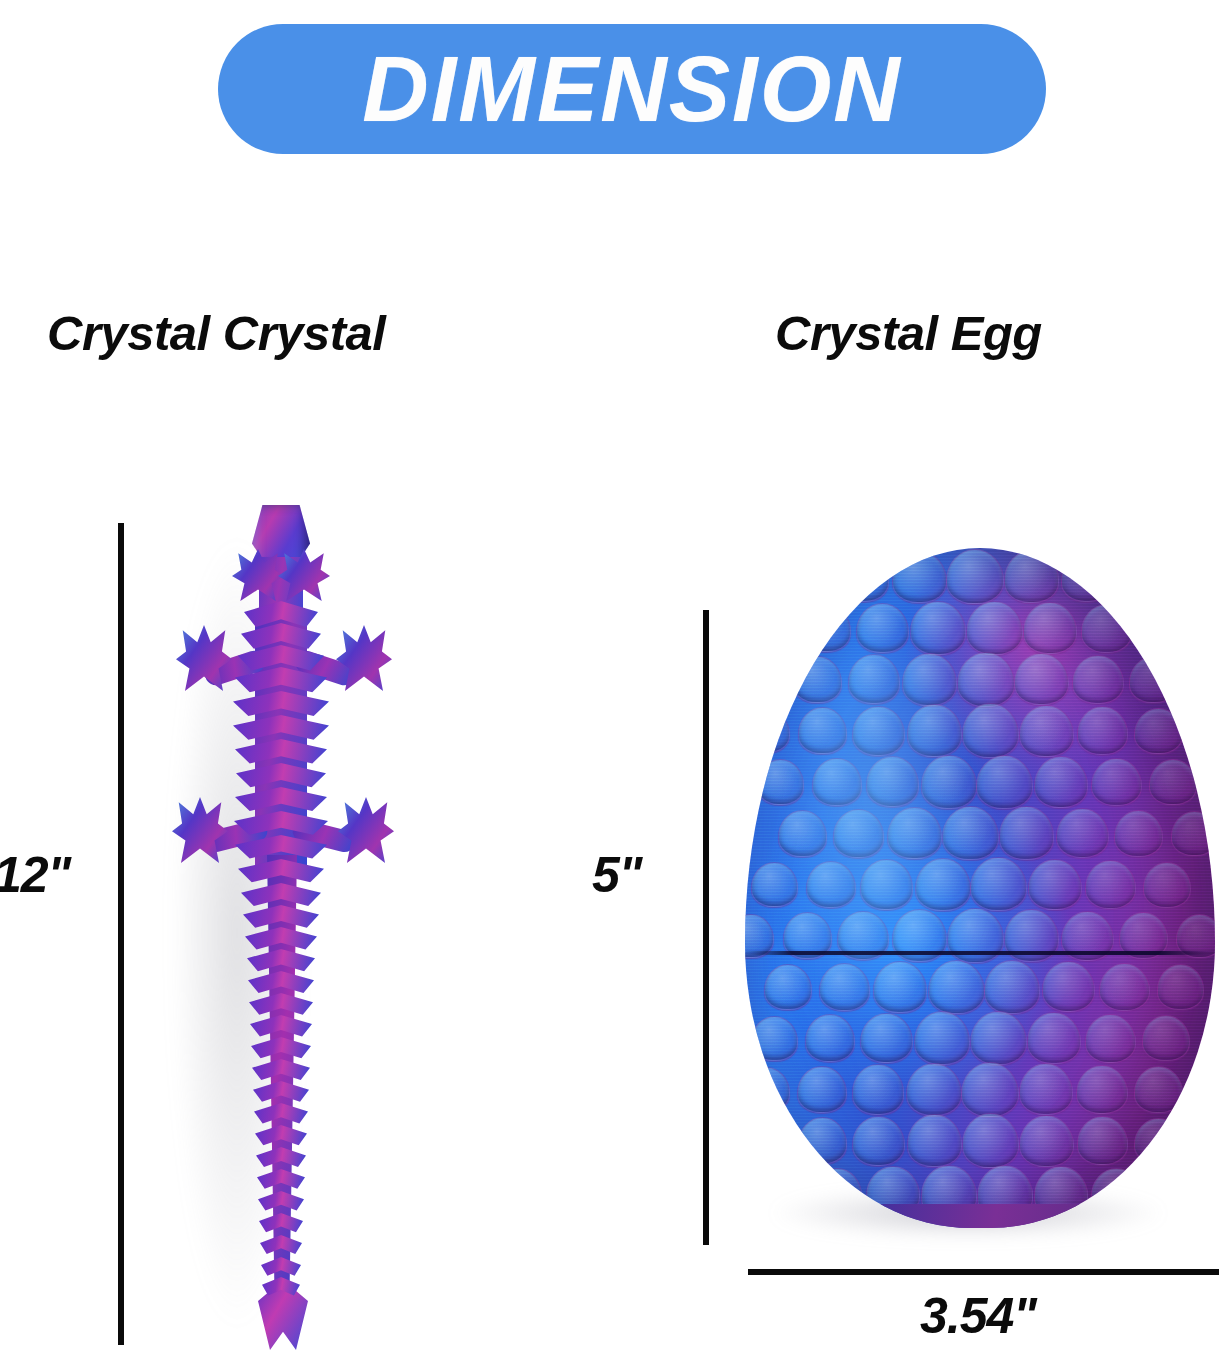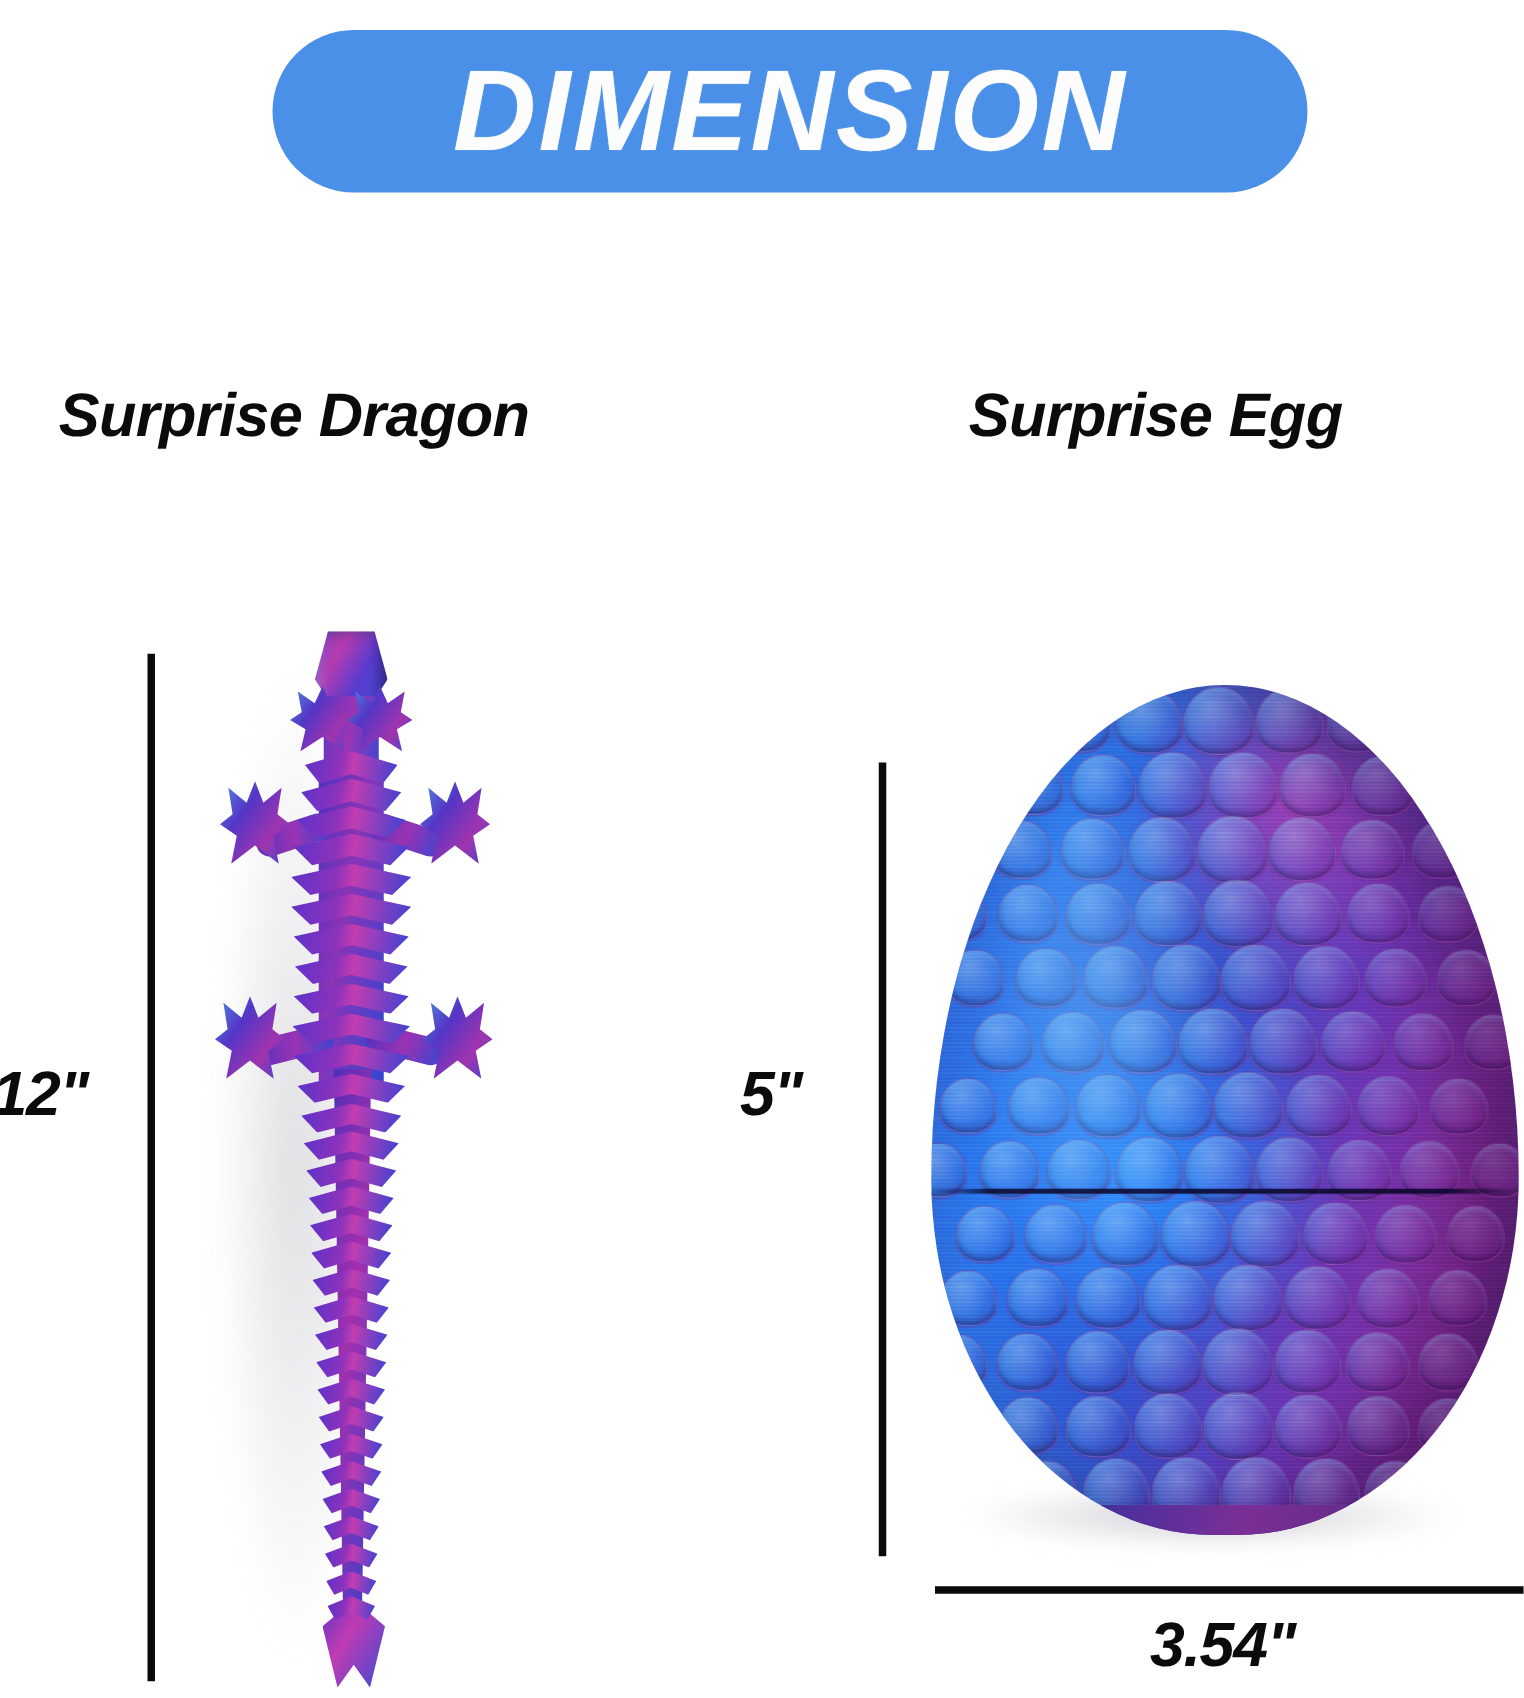--- a/index.html
+++ b/index.html
@@ -128,22 +128,22 @@
     filter:blur(18px);pointer-events:none;
   }
 </style>
 </head>
 <body>
 
 <div id="banner">
   <span id="banner-text">DIMENSION</span>
 </div>
 
-<div class="prod-title" id="title-dragon">Surprise Dragon</div>
-<div class="prod-title" id="title-egg">Surprise Egg</div>
+<div class="prod-title" id="title-dragon">Crystal Crystal</div>
+<div class="prod-title" id="title-egg">Crystal Egg</div>
 
 <div id="dragon">
   <div id="dragon-shadow"></div>
   <div id="d-head"></div>
   <div id="d-neck"></div>
   <div id="d-torso"></div>
   <div id="d-tail"></div>
   <div id="d-tailfin"></div>
 
   <div class="claw" style="left:72px;top:44px;width:52px;height:52px;"></div>

